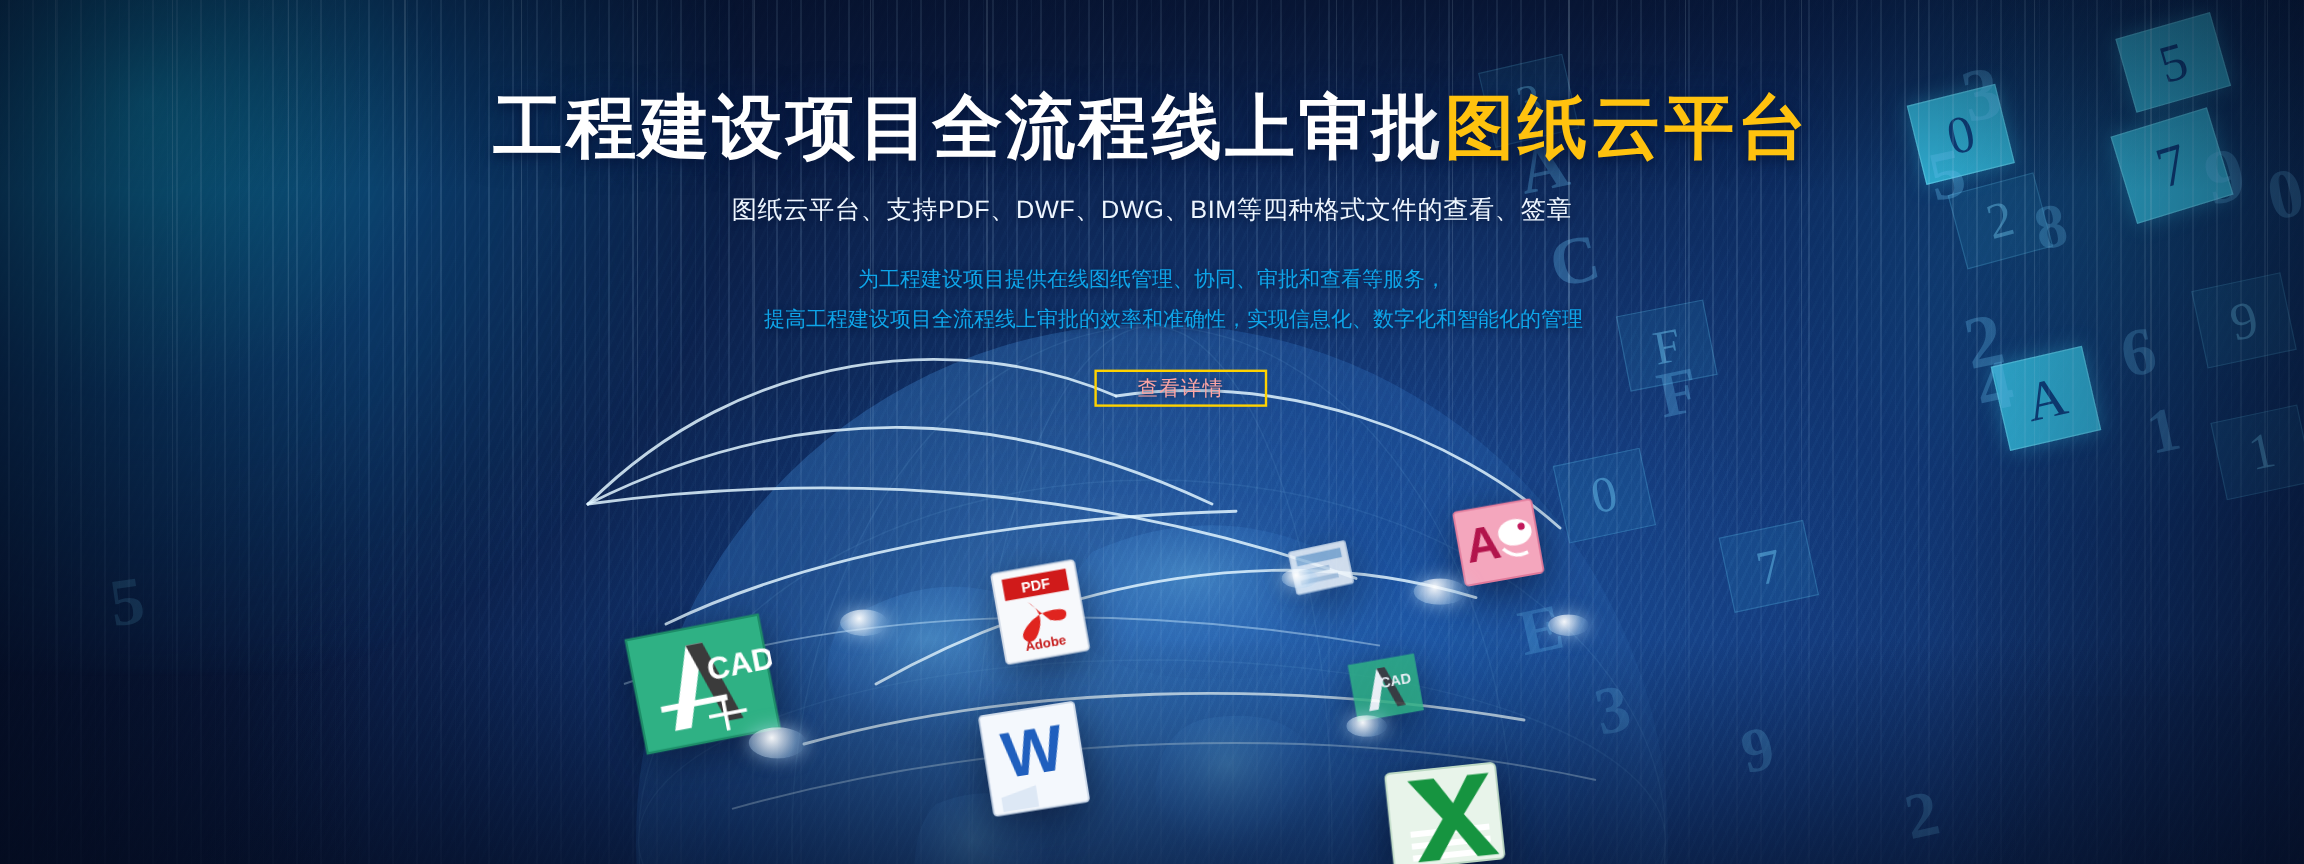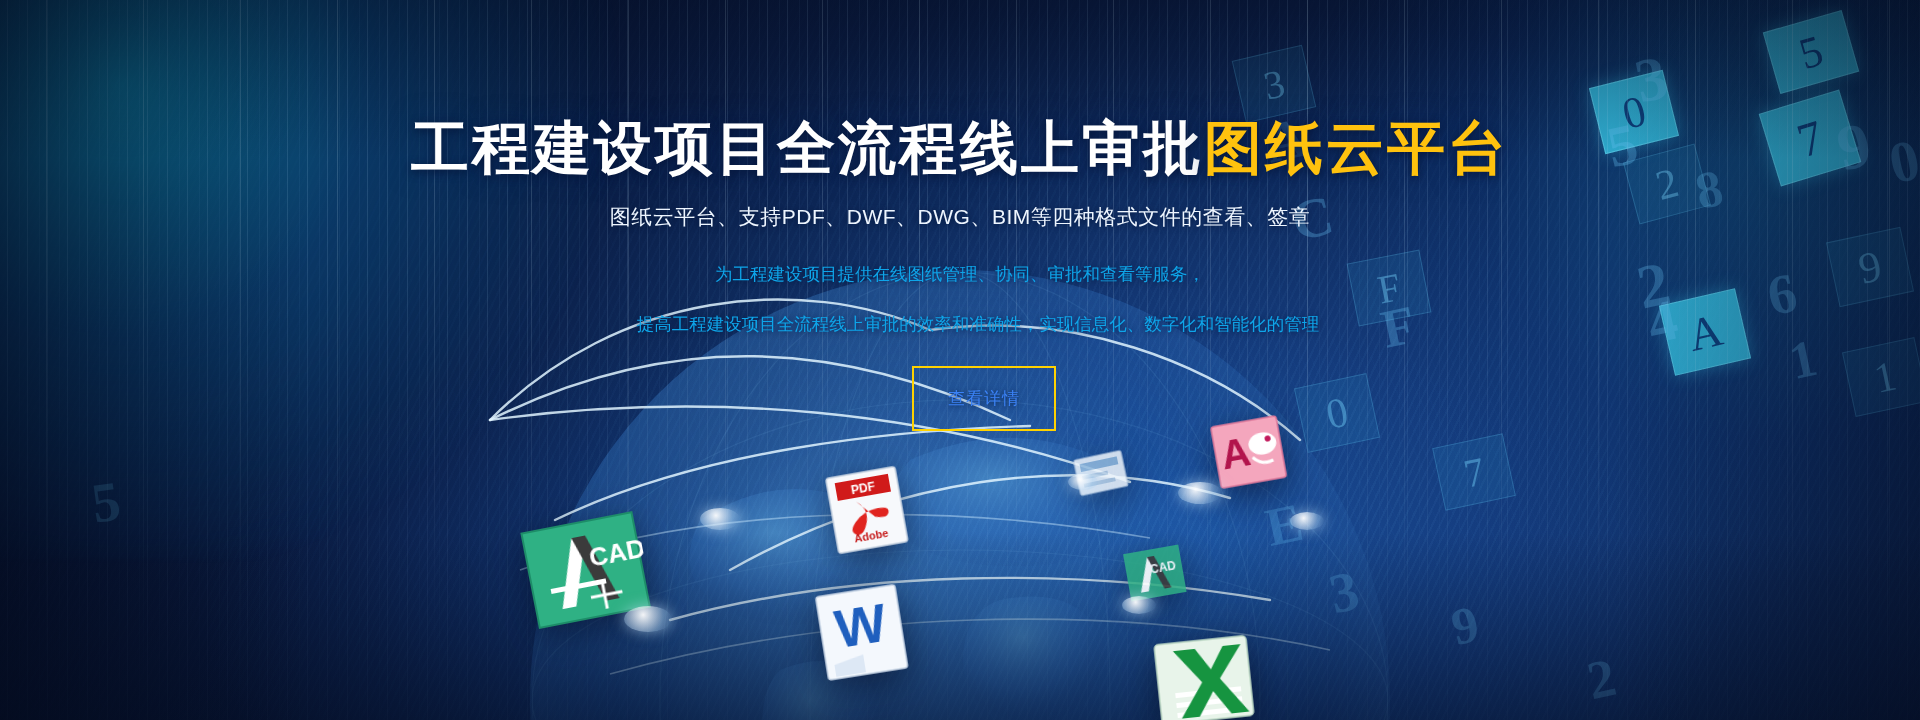--- a/index.html
+++ b/index.html
@@ -110,47 +110,46 @@
     background:
       radial-gradient(circle at 38% 30%, rgba(110,195,255,.30) 0%, rgba(40,110,200,.20) 38%, rgba(12,45,110,.12) 62%, rgba(8,25,70,0) 74%);
     box-shadow:inset 0 0 140px rgba(90,180,255,.18);
   }
   .continents{position:absolute;left:50%;top:0;transform:translateX(-50%);width:860px;height:860px;opacity:.55;}
 
   
   .content{position:absolute;left:0;right:0;top:0;text-align:center;}
 
   .headline{
-    margin:0;padding-top:118px;
+    margin:0;padding-top:76px;
     font-size:58px;line-height:1.08;font-weight:700;letter-spacing:3px;
     color:#ffffff;
     text-shadow:0 2px 10px rgba(3,18,52,.85), 0 0 26px rgba(10,40,95,.65);
     white-space:nowrap;
-    font-family:Liberation Serif, serif;
   }
   .headline .accent{color:#ffc20e;}
 
   .subtitle{
     margin:22px 0 0;
     font-size:21px;font-weight:400;letter-spacing:.5px;color:#eef6ff;
     text-shadow:0 1px 6px rgba(4,20,55,.8);
   }
   .desc{
     margin:28px 0 0;
     font-size:17.5px;line-height:31px;font-weight:400;color:#0ea5e9;
     text-shadow:0 1px 6px rgba(4,20,55,.8);
   }
-  .desc div + div{margin-top:19px;padding-left:36px;}
+  .desc div + div{margin-top:3px;padding-left:36px;}
 
   .cta-row{margin-top:26px;}
   .cta{
     display:inline-block;
-    padding:19px 34px;
+    padding:2px 34px;
     border:2px solid #ffd200;
-    color:#3b82f6;
+    color:#fca5a5;
     background:transparent;
     font-size:17px;letter-spacing:1px;
     cursor:pointer;
     text-shadow:0 1px 5px rgba(4,20,55,.7);
     margin-left:48px;
   }
 
   
   .icons{position:absolute;inset:0;pointer-events:none;}
   .ficon{position:absolute;pointer-events:auto;}

